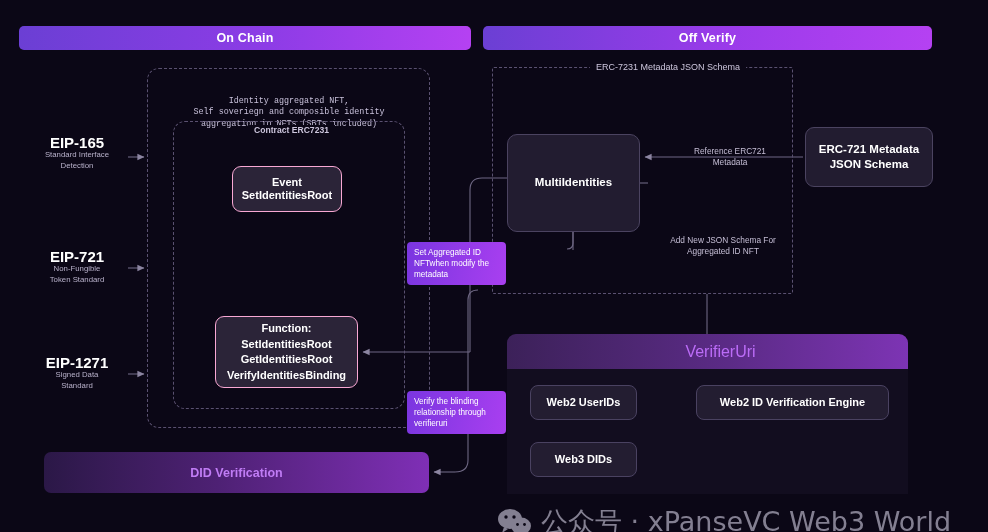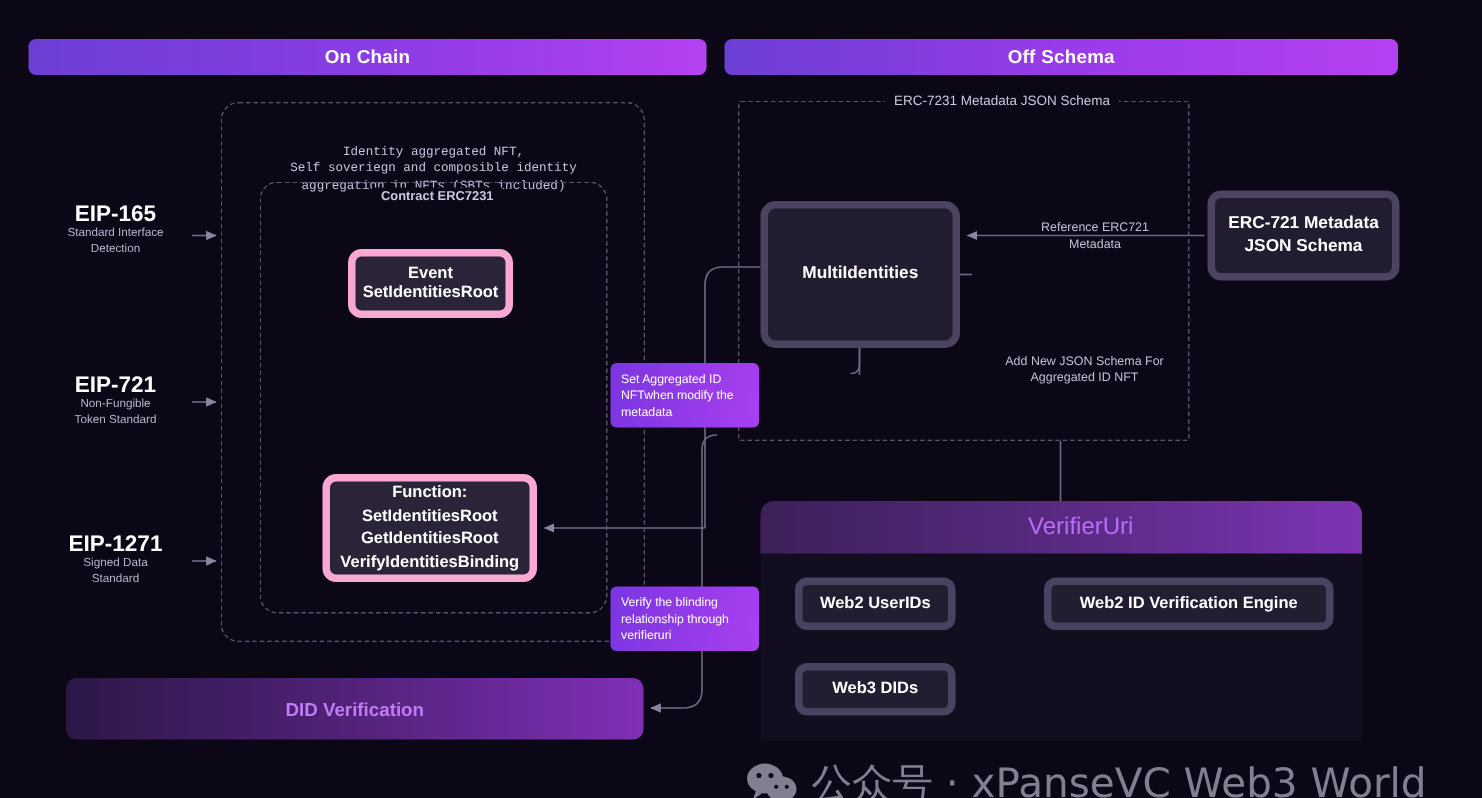--- a/index.html
+++ b/index.html
@@ -45,21 +45,21 @@
   
   #outer-caption {
     position: absolute; left: 155px; top: 96px; width: 268px;
     text-align: center; color: #c8c1da; font-size: 8.4px; line-height: 11.3px; font-family: Liberation Mono, monospace;
   }
 
   
   .card {
     position: absolute;
     background: #2b2438;
-    border: 5px solid #f9a8d4;
+    border: 1px solid #f9a8d4;
     border-radius: 9px;
     display: flex; align-items: center; justify-content: center;
     text-align: center;
     color: #ffffff; font-weight: bold;
     line-height: 13.5px;
   }
   #card-event     { left: 232px; top: 166px; width: 110px; height: 46px; font-size: 11px; }
   #card-attribute { left: 194px; top: 240px; width: 184px; height: 42px; font-size: 11px; }
   #card-function  { left: 215px; top: 316px; width: 143px; height: 72px; font-size: 11px;
                     line-height: 15.5px; }
@@ -179,21 +179,21 @@
       <path d="M470,352 L470,190 Q470,178 482,178 L507,178"></path>
       <path d="M455,472 Q468,472 468,460 L468,300 Q468,290 478,290"></path>
 
       <path d="M640,183 L648,183"></path>
       <path d="M573,232 L573,250"></path>
       <path d="M707,294 L707,334"></path>
     </g>
   </svg>
 
   <div class="zone-header" id="zone-onchain">On Chain</div>
-  <div class="zone-header" id="zone-offchain">Off Schema</div>
+  <div class="zone-header" id="zone-offchain">Off Verify</div>
 
   <div class="dashed" id="outer-onchain"></div>
   <div id="outer-caption">Identity aggregated NFT,<br>Self soveriegn and composible identity<br>aggregation in NFTs (SBTs included)</div>
 
   <div class="dashed" id="contract-box"></div>
   <div class="dashed-label" id="contract-label">Contract ERC7231</div>
 
   <div class="card" id="card-event">Event<br>SetIdentitiesRoot</div>
   <div class="card" id="card-function">Function:<br>SetIdentitiesRoot<br>GetIdentitiesRoot<br>VerifyIdentitiesBinding</div>
 

